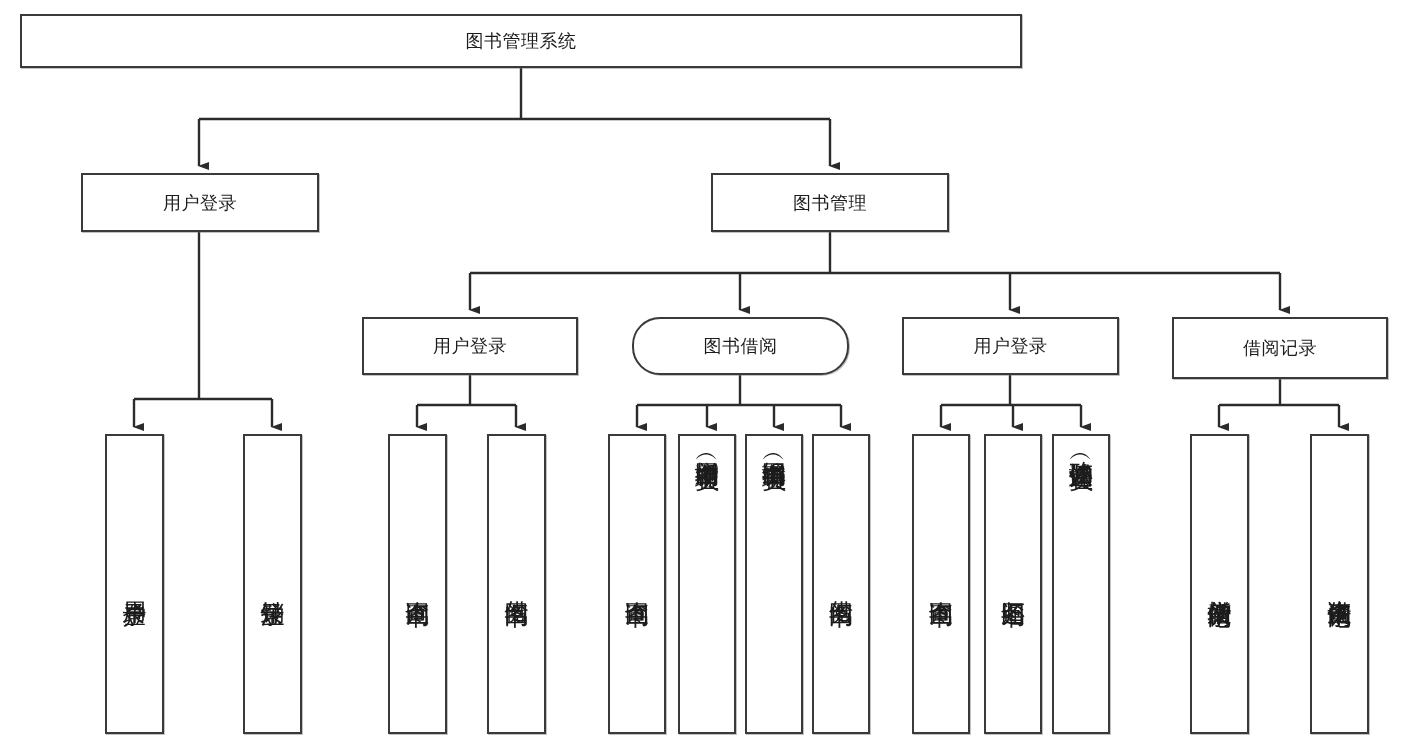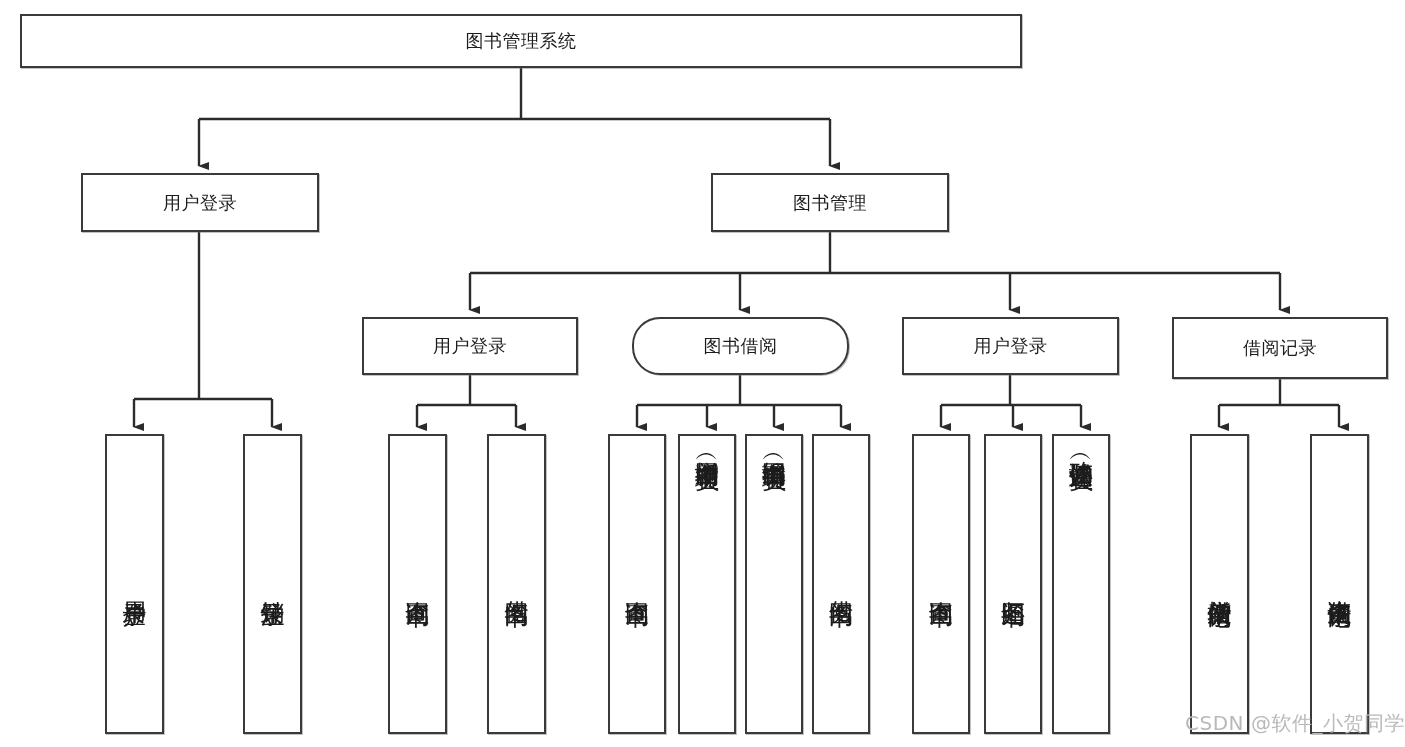--- a/index.html
+++ b/index.html
@@ -138,14 +138,13 @@
       <div class="node v" style="left: 678px; top: 434px; width: 58px; height: 300px;">新增图书（管理员）</div>
       <div class="node v" style="left: 745px; top: 434px; width: 58px; height: 300px;">编辑图书（管理员）</div>
       <div class="node v centered" style="left: 812px; top: 434px; width: 58px; height: 300px;">借阅图书</div>
       <div class="node v centered" style="left: 912px; top: 434px; width: 58px; height: 300px;">查询图书</div>
       <div class="node v centered" style="left: 984px; top: 434px; width: 58px; height: 300px;">归还图书</div>
       <div class="node v" style="left: 1052px; top: 434px; width: 58px; height: 300px;">确认归还（管理员）</div>
       <div class="node v centered" style="left: 1190px; top: 434px; width: 59px; height: 300px;">新增借阅记录</div>
       <div class="node v centered" style="left: 1310px; top: 434px; width: 59px; height: 300px;">查询借阅记录</div>
     </div>
 
-  <div class="watermark">CSDN @软件_小贺同学</div>
 </div>
 
 </body></html>

